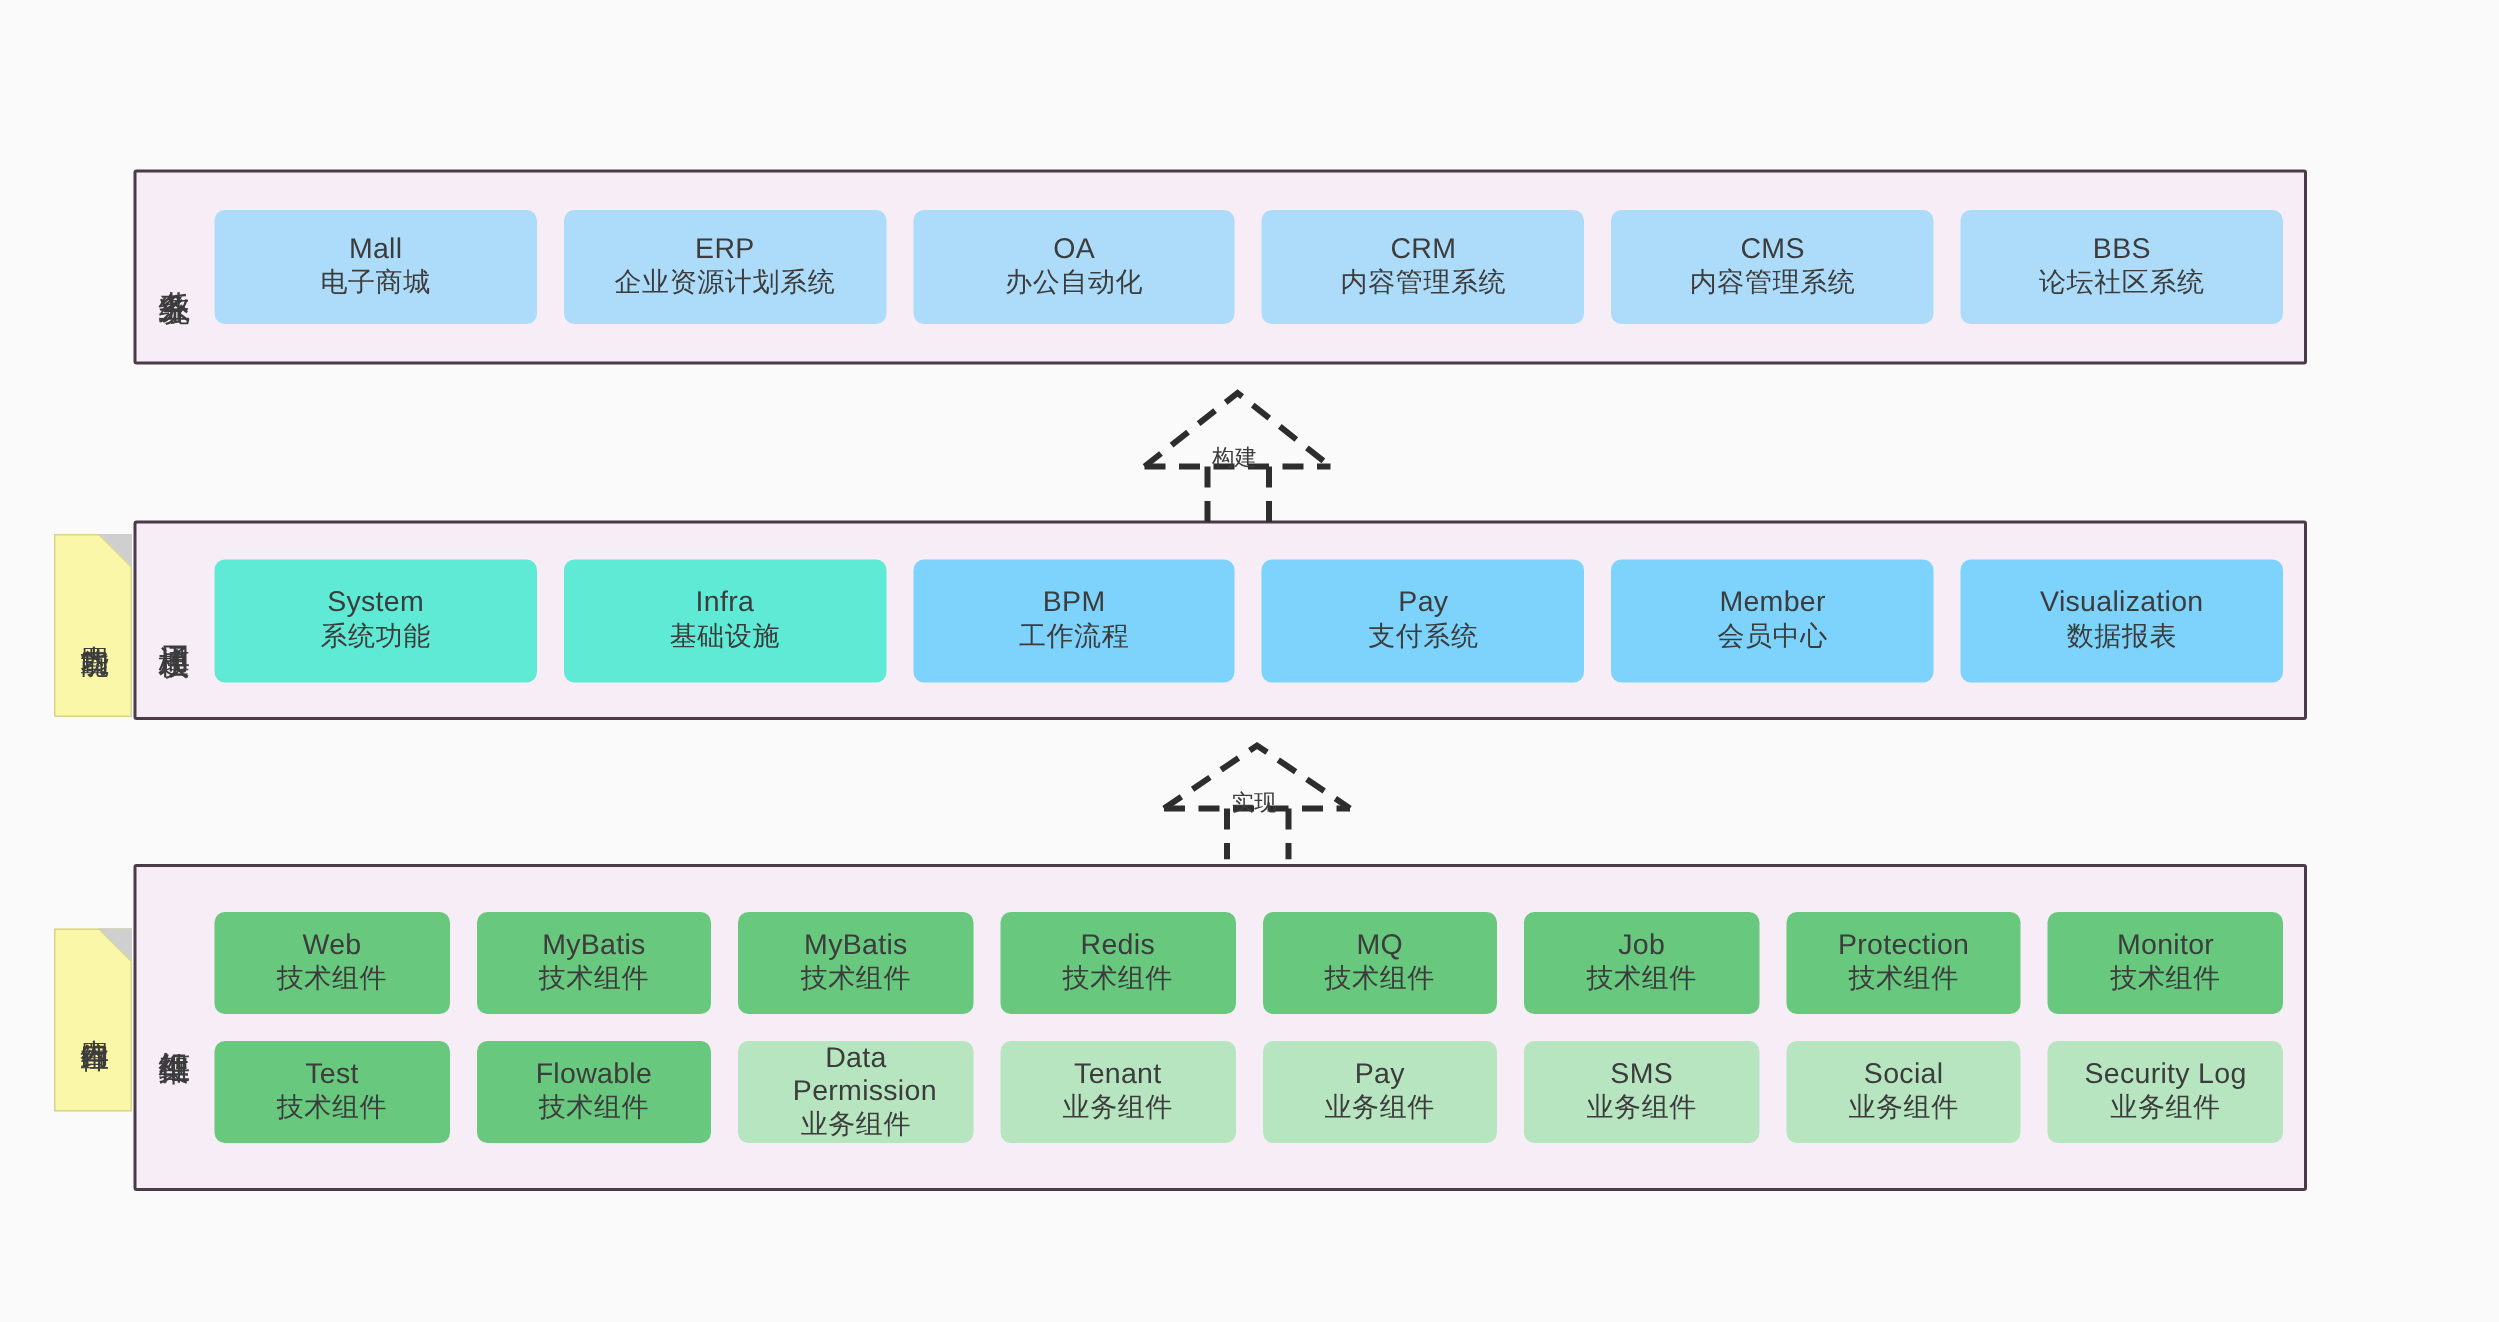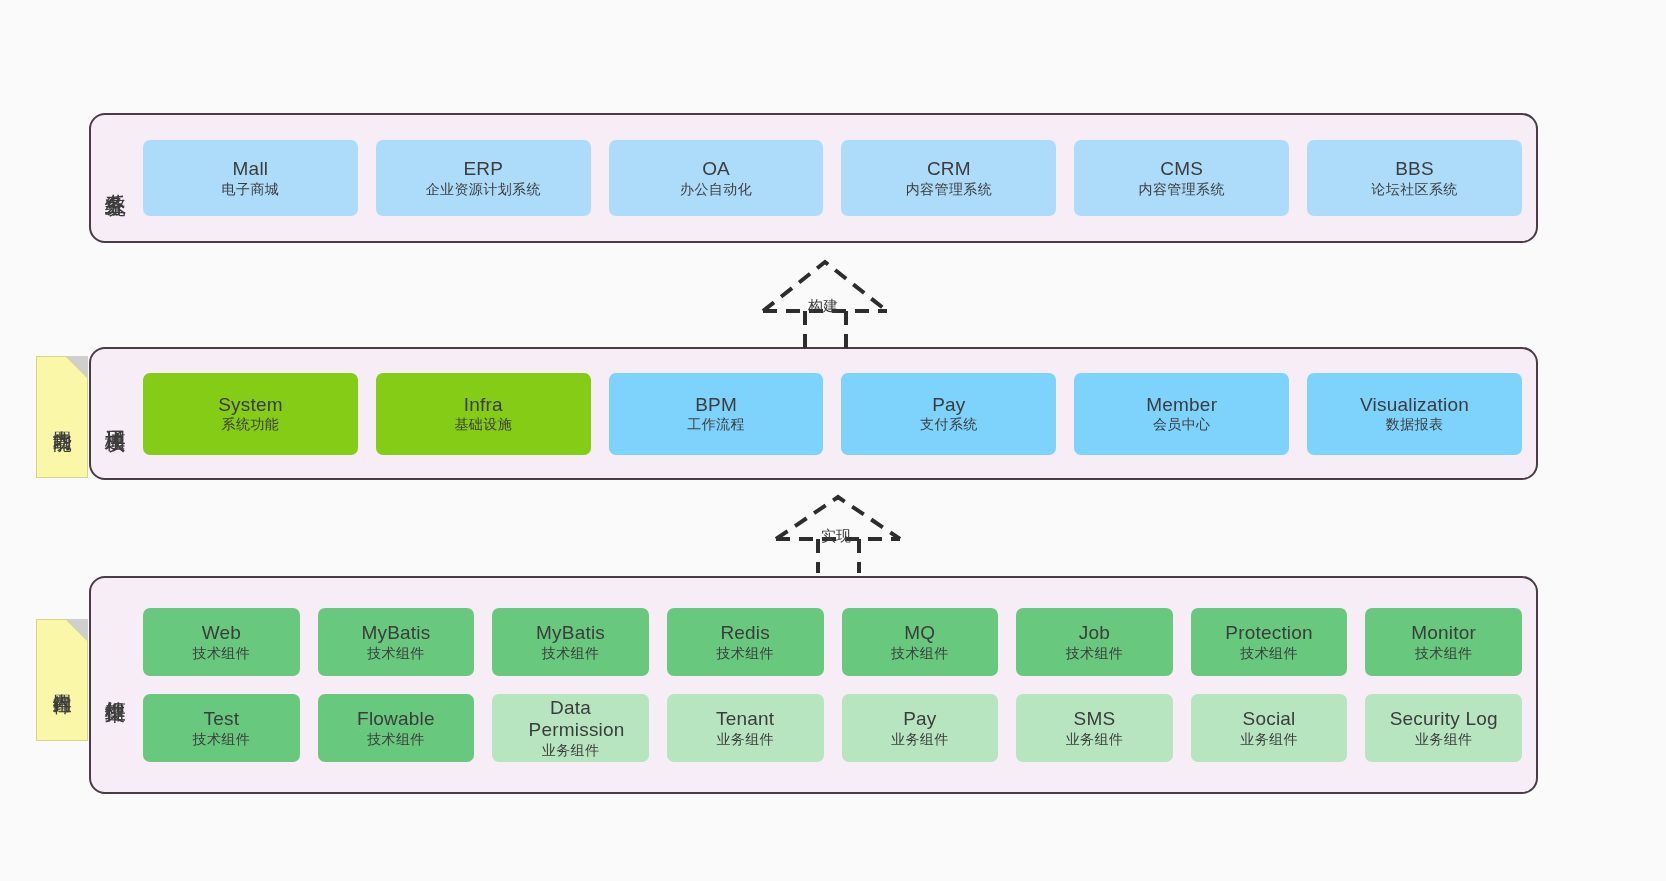--- a/index.html
+++ b/index.html
@@ -16,21 +16,21 @@
     font-family: "Liberation Sans", "DejaVu Sans", sans-serif;
     color: #3C3C3C;
   }
 
   
   .layer {
     position: absolute;
     box-sizing: border-box;
     background: #F7EDF6;
     border: 2px solid #4A3B47;
-    border-radius: 16px;
+    border-radius: 2px;
     display: flex;
     align-items: stretch;
   }
 
   
   .layer-title {
     width: 48px;
     flex: 0 0 48px;
     display: flex;
     align-items: center;
@@ -70,32 +70,32 @@
     text-align: center;
     padding: 4px 2px;
     box-sizing: border-box;
   }
   .node .en {
     font-size: 19px;
     line-height: 1.18;
     letter-spacing: .2px;
   }
   .node .cn {
-    font-size: 14px;
+    font-size: 18px;
     line-height: 1.22;
     letter-spacing: .4px;
   }
 
   .h-business .node { height: 76px; }
   .h-module   .node { height: 82px; }
   .h-frame    .node { height: 68px; }
 
   
   .c-blue        { background: #ADDCFA; }
-  .c-red         { background: #84cc16; }
+  .c-red         { background: #5eead4; }
   .c-pink        { background: #7dd3fc; }
   .c-green       { background: #67C87E; }
   .c-lightgreen  { background: #B7E5C0; }
 
   
   .note {
     position: absolute;
     background: #FAF7A8;
     border: 1px solid #D8D48A;
     box-sizing: border-box;

